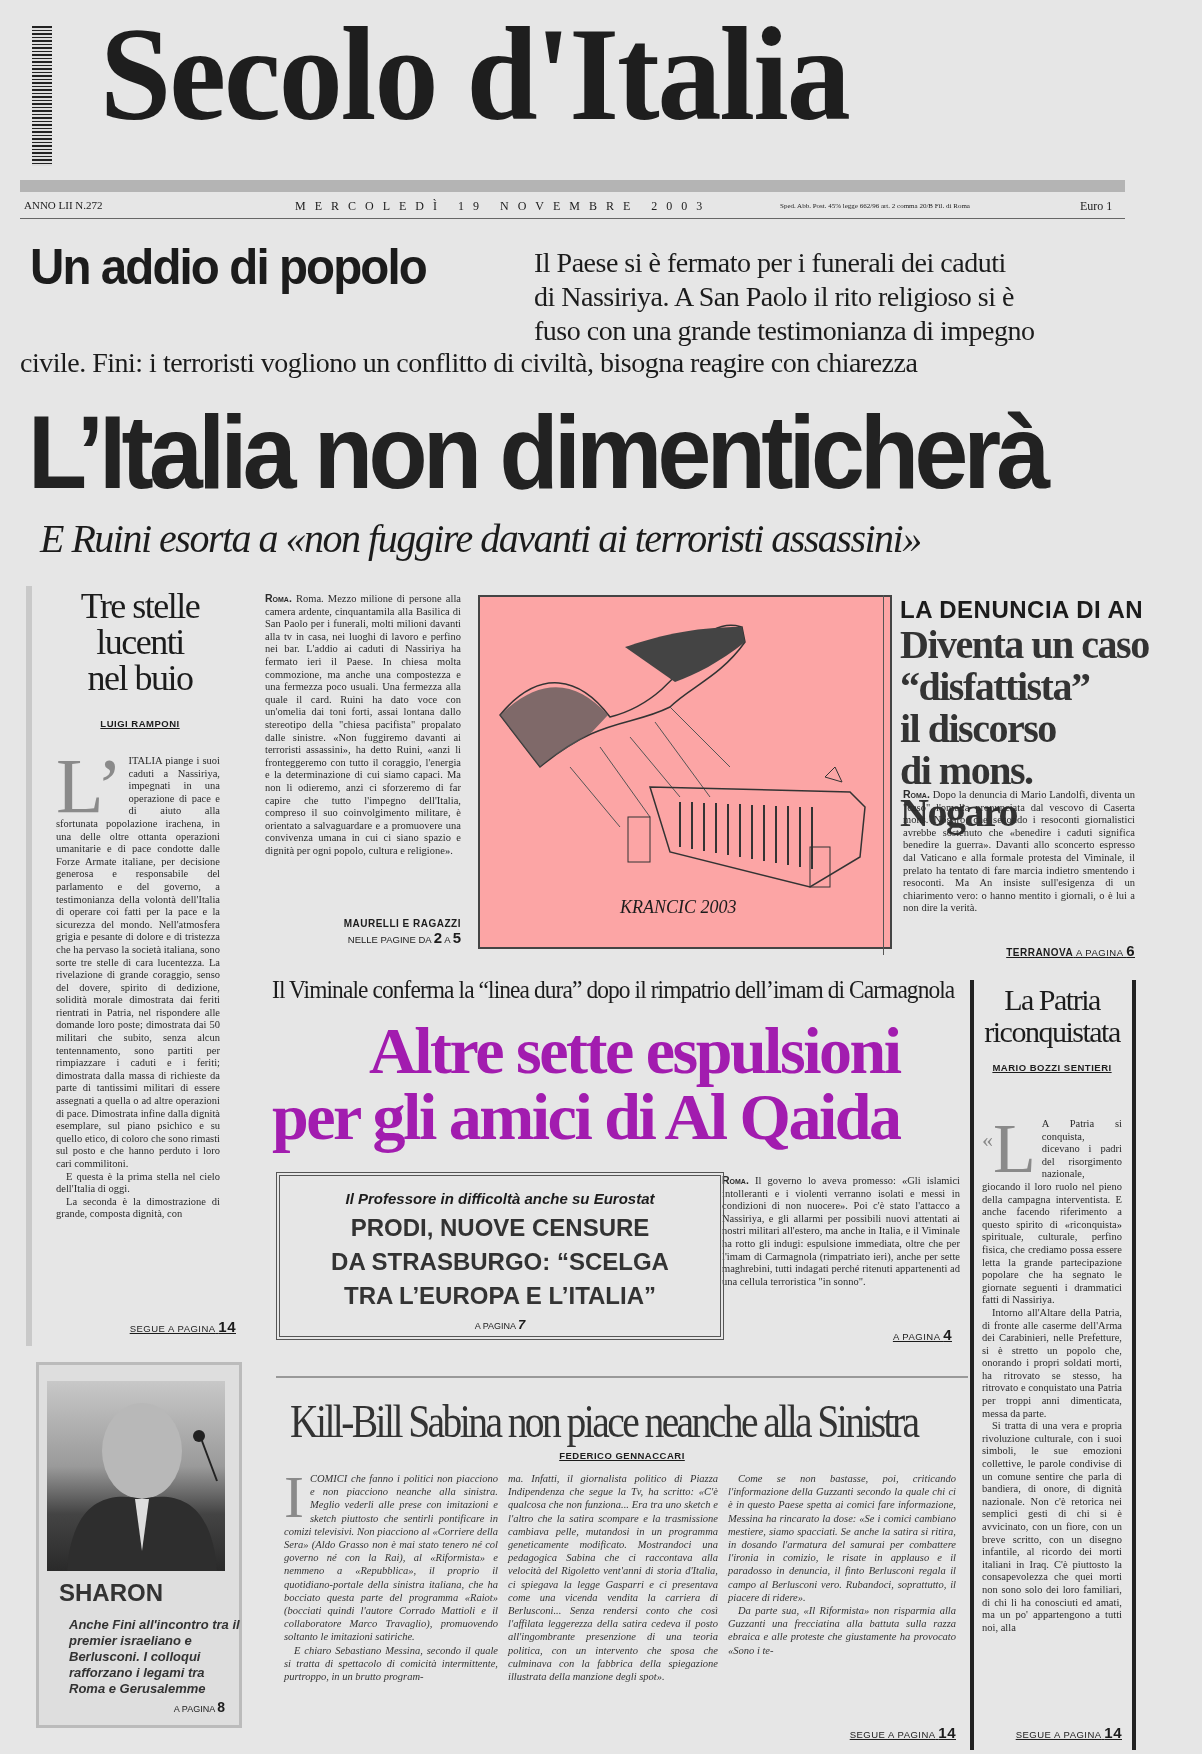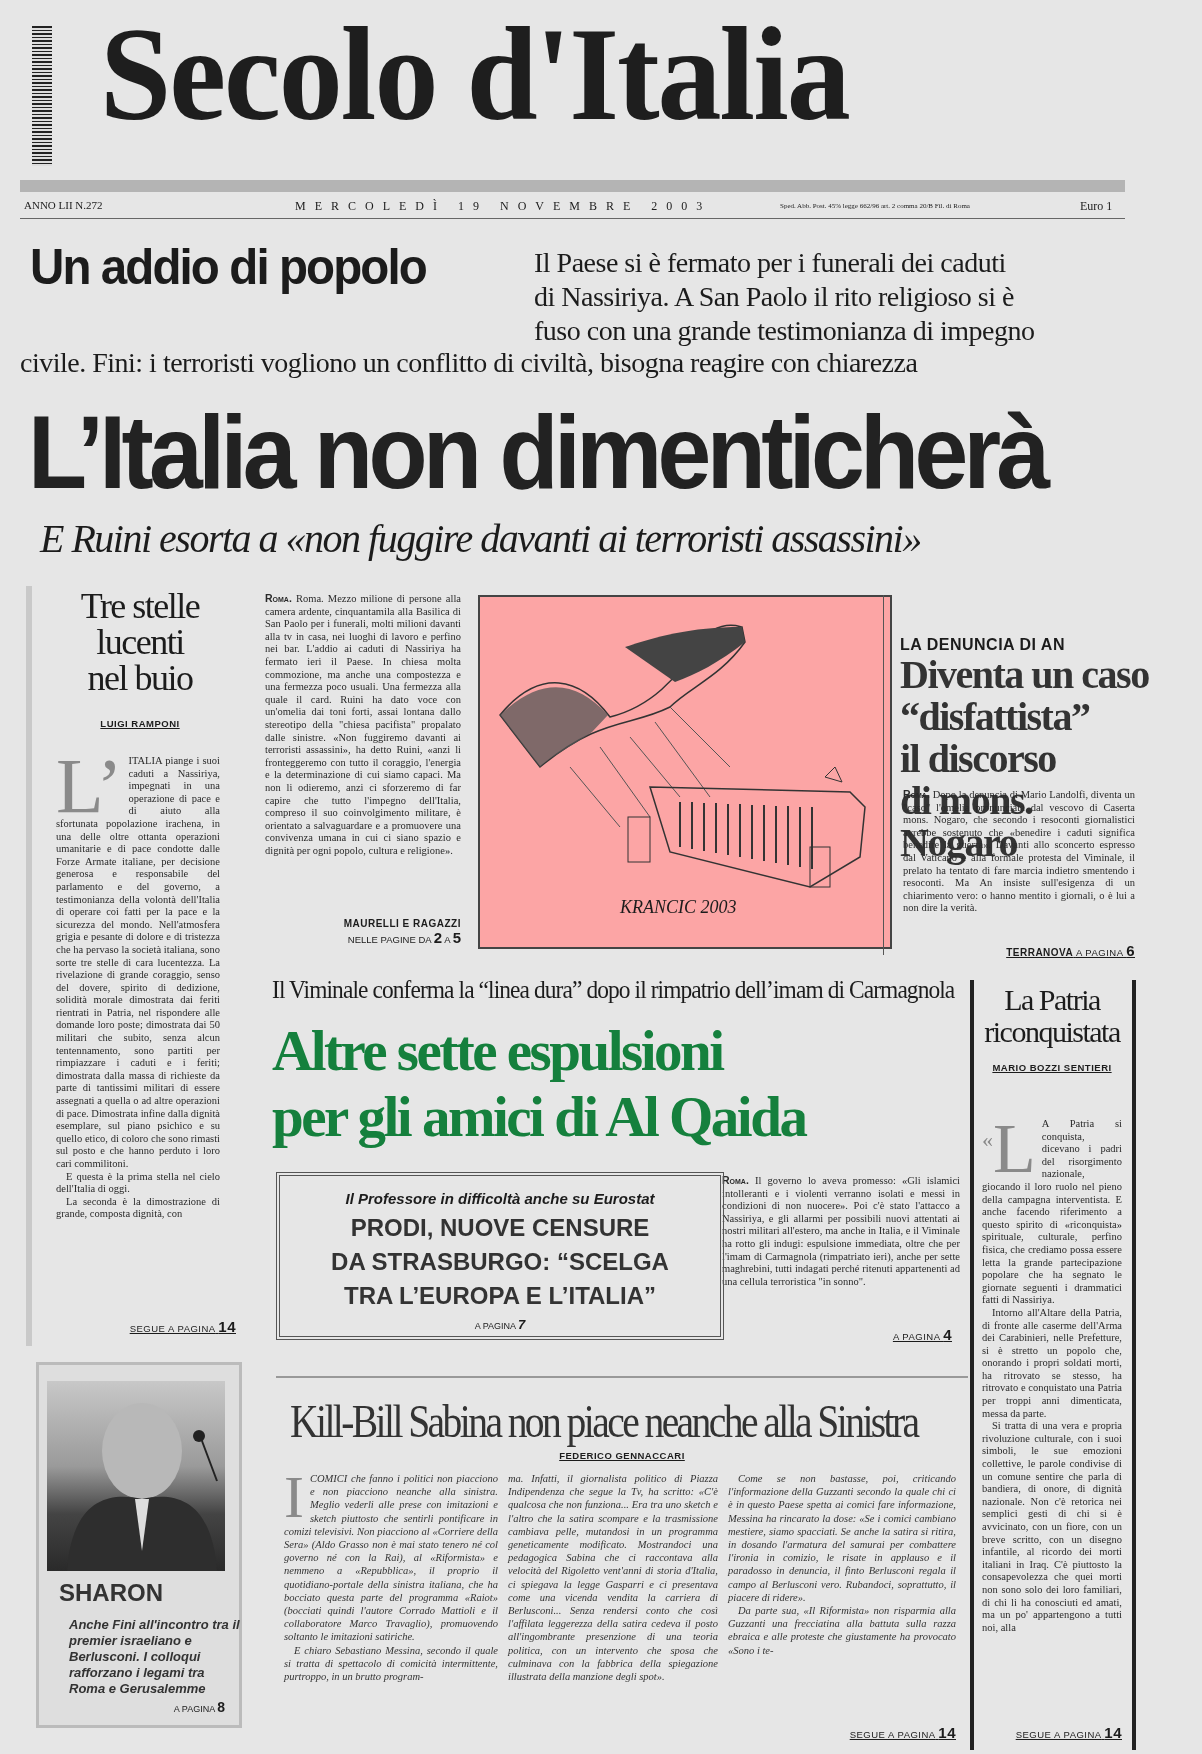--- a/index.html
+++ b/index.html
@@ -17,24 +17,24 @@
   .sub-head{left:40px;top:515px;font-family:"Liberation Serif",serif;font-style:italic;font-size:40px;letter-spacing:-1.5px;}
   .col-text{font-family:"Liberation Serif",serif;font-size:10.5px;line-height:12.6px;text-align:justify;color:#2a2a2a;}
   .byline{font-family:"Liberation Sans",sans-serif;font-weight:bold;font-size:9.5px;text-decoration:underline;letter-spacing:0.5px;text-align:center;}
   .seque{font-family:"Liberation Sans",sans-serif;font-size:9.5px;letter-spacing:0.5px;text-align:right;text-decoration:underline;}
   .seque b{font-size:15px;}
   .dropcap{float:left;font-family:"Liberation Serif",serif;font-size:78px;line-height:62px;color:#8a8a8a;margin-right:6px;}
   .editorial-title{font-family:"Liberation Serif",serif;font-size:36px;line-height:36px;letter-spacing:-1.5px;text-align:center;}
   .frame-left{left:26px;top:586px;width:6px;height:760px;background:#c9c9c9;}
   .cartoon{left:478px;top:595px;width:410px;height:350px;border:2px solid #444;background:#fca5a5;}
   .right-box{left:883px;top:595px;width:1px;height:360px;border-left:1px solid #555;}
-  .denuncia-kicker{font-family:"Liberation Sans",sans-serif;font-weight:bold;font-size:16px;letter-spacing:0.5px;margin-top:40px;}
+  .denuncia-kicker{font-family:"Liberation Sans",sans-serif;font-weight:bold;font-size:24px;letter-spacing:0.5px;}
   .denuncia-head{font-family:"Liberation Serif",serif;font-size:40px;line-height:42px;letter-spacing:-1.5px;font-weight:bold;color:#333;}
   .viminale-kicker{left:272px;top:975px;font-size:26px;letter-spacing:-1px;transform:scaleX(0.9);transform-origin:left;}
-  .qaida-head{left:272px;top:1018px;font-family:"Liberation Serif",serif;font-weight:bold;font-size:57px;line-height:66px;letter-spacing:-2.5px;color:#15803d;}
+  .qaida-head{left:272px;top:1018px;font-family:"Liberation Serif",serif;font-weight:bold;font-size:66px;line-height:66px;letter-spacing:-2.5px;color:#a21caf;text-align:right;}
   .prodi-box{left:276px;top:1172px;width:440px;height:160px;border:4px double #555;padding:0;}
   .prodi-kicker{font-family:"Liberation Sans",sans-serif;font-weight:bold;font-style:italic;font-size:15px;text-align:center;margin-top:14px;}
   .prodi-head{font-family:"Liberation Sans",sans-serif;font-weight:bold;font-size:24px;line-height:26px;text-align:center;margin-top:8px;color:#333;}
   .prodi-page{font-family:"Liberation Sans",sans-serif;font-size:9px;text-align:center;margin-top:8px;}
   .patria-box{left:970px;top:980px;width:158px;height:770px;border-left:4px solid #222;border-right:4px solid #222;}
   .sharon-box{left:36px;top:1362px;width:200px;height:360px;border:3px solid #bbb;background:#dedede;}
   .sharon-photo{position:absolute;left:8px;top:16px;width:178px;height:190px;background:linear-gradient(180deg,#c8c8c8 0%,#9a9a9a 45%,#444 70%,#2a2a2a 100%);}
   .sharon-name{position:absolute;left:20px;top:214px;font-family:"Liberation Sans",sans-serif;font-weight:bold;font-size:24px;color:#333;}
   .sharon-text{position:absolute;left:30px;top:252px;width:172px;font-family:"Liberation Sans",sans-serif;font-weight:bold;font-style:italic;font-size:13px;line-height:16px;color:#333;}
   .killbill-rule{left:276px;top:1376px;width:692px;height:2px;background:#999;}

